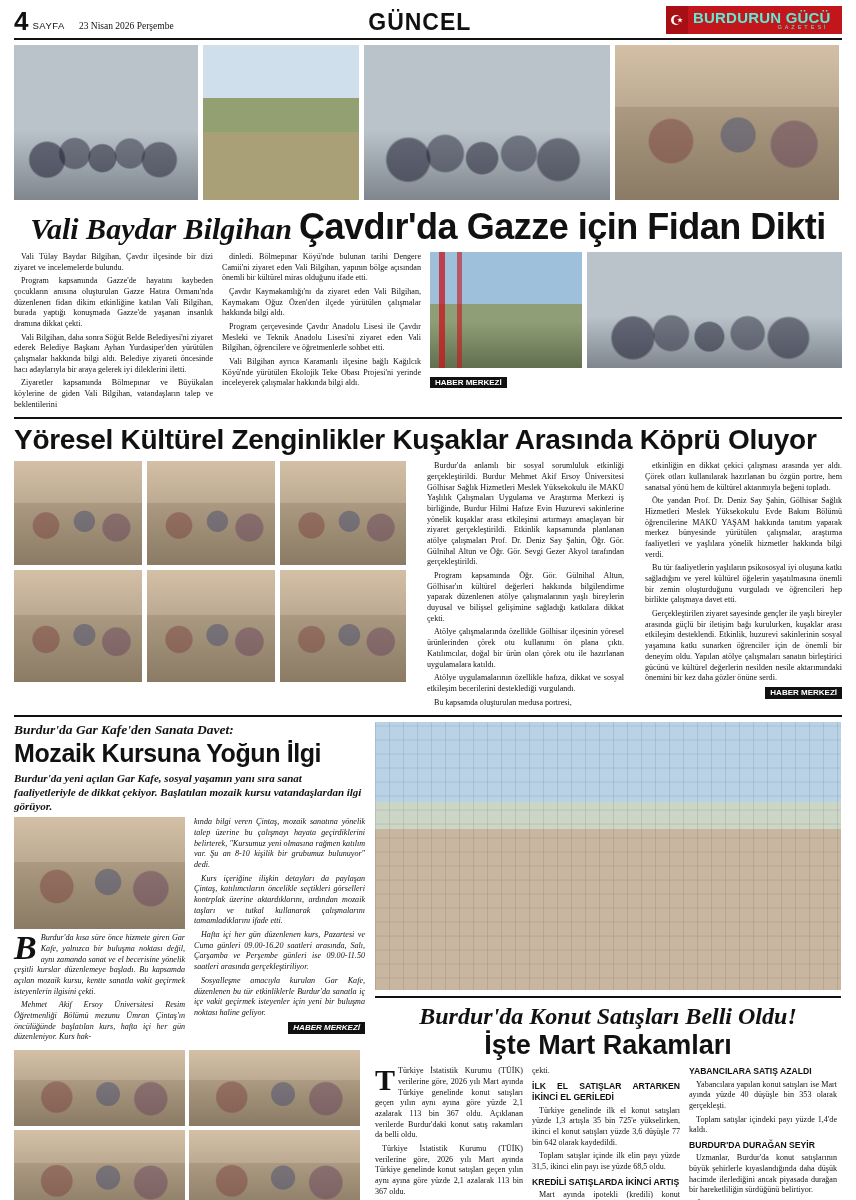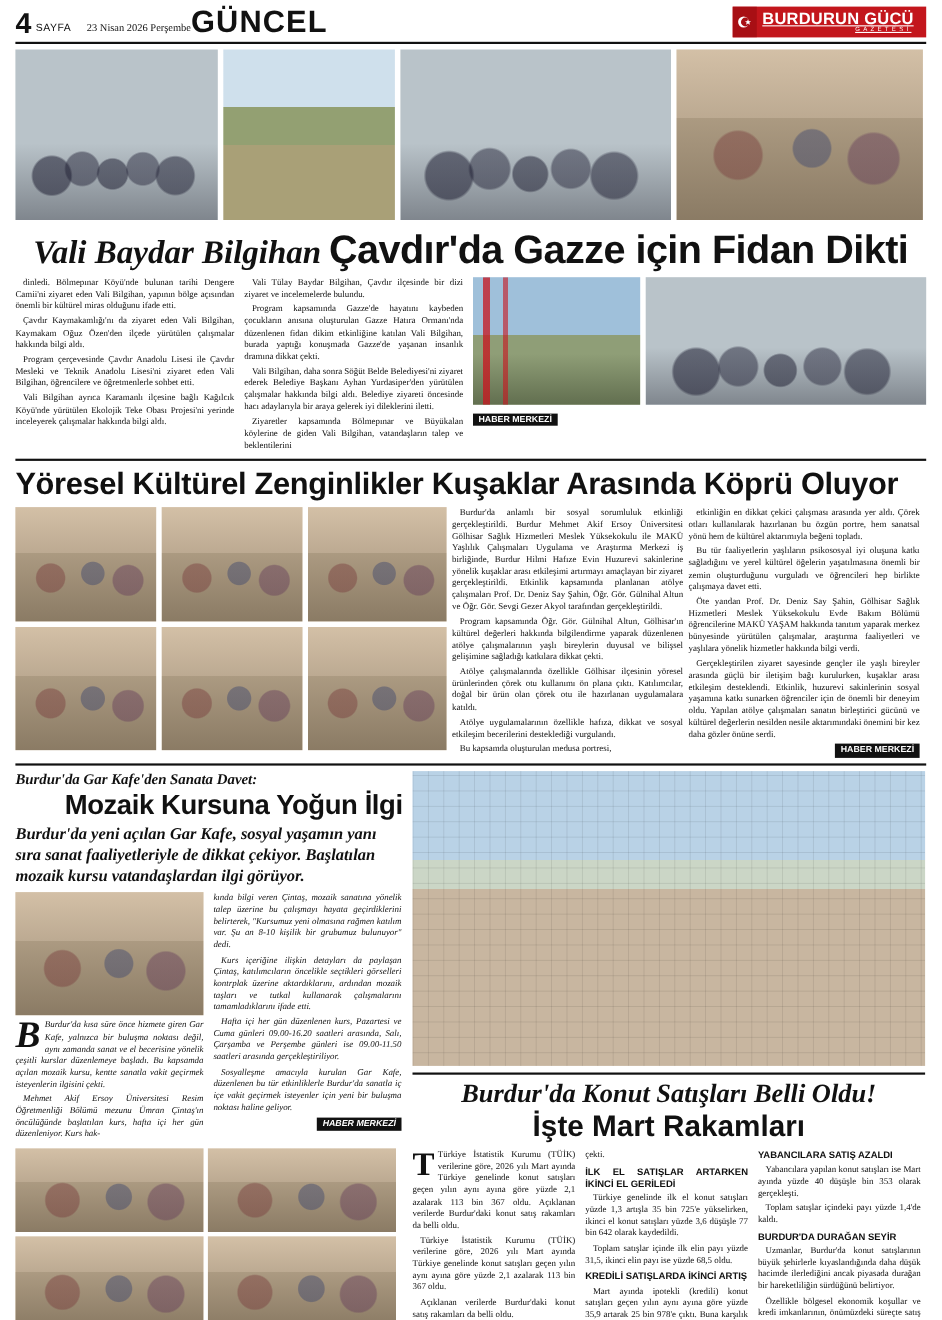--- a/index.html
+++ b/index.html
@@ -11,25 +11,25 @@
     color:#111;
     overflow:hidden;
   }
   .page { position:relative; width:856px; height:1200px; padding:0 14px; }
 
   
   .masthead { display:flex; align-items:flex-end; height:34px; padding-top:4px; }
   .pagenum { font-family:"Liberation Sans", sans-serif; font-size:26px; font-weight:bold; line-height:1; }
   .pagelabel { font-family:"Liberation Sans", sans-serif; font-size:9.5px; letter-spacing:.5px; margin-left:4px; margin-bottom:3px; }
   .masthead-date { font-family:Liberation Serif, serif; font-size:9.5px; margin-left:14px; margin-bottom:3px; }
-  .section-title { flex:1; font-family:"Liberation Sans", sans-serif; font-weight:bold; font-size:28px; letter-spacing:1px; margin-bottom:-2px; }
+  .section-title { flex:1; text-align:center; font-family:"Liberation Sans", sans-serif; font-weight:bold; font-size:23px; letter-spacing:1px; margin-bottom:-2px; }
   .brandbox { width:176px; height:28px; background:#c3161c; display:flex; align-items:center; position:relative; overflow:hidden; }
   .brandbox .flagpin { width:22px; height:28px; background:#a80f14; display:flex; align-items:center; justify-content:center; }
   .brandbox .flagpin svg { width:16px; height:16px; }
-  .brandbox .btext { color:#ffffff; font-family:"Liberation Sans", sans-serif; font-weight:bold; font-size:15px; line-height:1; padding-left:5px; letter-spacing:.2px;text-decoration:underline; }
+  .brandbox .btext { color:#5eead4; font-family:"Liberation Sans", sans-serif; font-weight:bold; font-size:15px; line-height:1; padding-left:5px; letter-spacing:.2px; }
   .brandbox .btext small { display:block; font-size:5.5px; font-weight:normal; letter-spacing:3px; text-align:right; padding-right:2px; }
   .rule { border-top:2px solid #111; margin:4px 0 5px; }
 
   
   .photo { background:#b9c3c9; position:relative; overflow:hidden; }
   .byline { font-family:"Liberation Sans", sans-serif; font-size:8px; font-weight:bold; background:#111; color:#fff; display:inline-block; padding:1px 5px; }
   .body-text { font-size:8.1px; line-height:1.32; text-align:justify; }
   .body-text p { margin:0 0 3px; text-indent:7px; }
   .subhead { font-family:"Liberation Sans", sans-serif; font-weight:bold; font-size:8.6px; margin:4px 0 2px; }
 
@@ -44,33 +44,33 @@
   .s1-title .t-a { font-style:italic; font-weight:bold; font-size:30px; font-family:"Liberation Serif", serif; }
   .s1-title .t-b { font-family:"Liberation Sans", sans-serif; font-weight:bold; font-size:36px; margin-left:7px; letter-spacing:-.5px; }
   .s1-grid { display:flex; gap:9px; }
   .s1-col { width:200px; }
   .s1-right { width:412px; }
   .s1-right .photos { display:flex; gap:5px; }
   .s1-right .photos .photo { height:116px; }
 
   
   .s2-title { font-family:"Liberation Sans", sans-serif; font-weight:bold; font-size:28px; text-align:left; margin:5px 0 5px; letter-spacing:-.3px; }
-  .s2-grid { display:flex; gap:5px; }
+  .s2-grid { display:flex; gap:21px; }
   .s2-left { width:392px; }
   .s2-left .row { display:flex; gap:5px; margin-bottom:5px; }
   .s2-left .row .photo { height:104px; }
   .s2-mid { width:210px; }
   .s2-right { width:210px; }
 
   
   .s3 { display:flex; gap:9px; }
   .s3-left { width:352px; }
   .kicker { font-style:italic; font-weight:bold; font-size:13.5px; }
-  .s3-head { font-family:"Liberation Sans", sans-serif; font-weight:bold; font-size:25px; margin:1px 0 3px; letter-spacing:-.4px;text-align:right; }
-  .s3-sub { font-style:italic; font-weight:bold; font-size:15px; line-height:1.28; margin-bottom:4px; }
+  .s3-head { font-family:"Liberation Sans", sans-serif; font-weight:bold; font-size:25px; margin:1px 0 3px; letter-spacing:-.4px; }
+  .s3-sub { font-style:italic; font-weight:bold; font-size:11px; line-height:1.28; margin-bottom:4px; }
   .s3-cols { display:flex; gap:9px; }
   .s3-c { width:171px;font-style:italic; }
   .dropcapP { float:left; font-size:34px; line-height:26px; font-weight:bold; padding:2px 4px 0 0; font-family:"Liberation Serif", serif; }
   .s3-photos { display:flex; flex-wrap:wrap; gap:4px; margin-top:4px; }
   .s3-photos .photo { height:76px; width:171px; }
   .s3-right { width:466px; }
   .s3-right .bigphoto { height:268px; }
 
   
   .s4-head-italic { font-style:italic; font-weight:bold; font-size:24px; text-align:center; margin:5px 0 0; }
@@ -150,30 +150,30 @@
       <div class="photo ph-room p4"></div>
     </div>
 
     <div class="s1-title">
       <span class="t-a">Vali Baydar Bilgihan</span>
       <span class="t-b">Çavdır'da Gazze için Fidan Dikti</span>
     </div>
 
     <div class="s1-grid">
       <div class="s1-col body-text">
+        <p>Vali Tülay Baydar Bilgihan, Çavdır ilçesinde bir dizi ziyaret ve incelemelerde bulundu.</p>
+        <p>Program kapsamında Gazze'de hayatını kaybeden çocukların anısına oluşturulan Gazze Hatıra Ormanı'nda düzenlenen fidan dikim etkinliğine katılan Vali Bilgihan, burada yaptığı konuşmada Gazze'de yaşanan insanlık dramına dikkat çekti.</p>
+        <p>Vali Bilgihan, daha sonra Söğüt Belde Belediyesi'ni ziyaret ederek Belediye Başkanı Ayhan Yurdasiper'den yürütülen çalışmalar hakkında bilgi aldı. Belediye ziyareti öncesinde hacı adaylarıyla bir araya gelerek iyi dileklerini iletti.</p>
+        <p>Ziyaretler kapsamında Bölmepınar ve Büyükalan köylerine de giden Vali Bilgihan, vatandaşların talep ve beklentilerini</p>
+      </div>
+      <div class="s1-col body-text">
         <p>dinledi. Bölmepınar Köyü'nde bulunan tarihi Dengere Camii'ni ziyaret eden Vali Bilgihan, yapının bölge açısından önemli bir kültürel miras olduğunu ifade etti.</p>
         <p>Çavdır Kaymakamlığı'nı da ziyaret eden Vali Bilgihan, Kaymakam Oğuz Özen'den ilçede yürütülen çalışmalar hakkında bilgi aldı.</p>
         <p>Program çerçevesinde Çavdır Anadolu Lisesi ile Çavdır Mesleki ve Teknik Anadolu Lisesi'ni ziyaret eden Vali Bilgihan, öğrencilere ve öğretmenlerle sohbet etti.</p>
         <p>Vali Bilgihan ayrıca Karamanlı ilçesine bağlı Kağılcık Köyü'nde yürütülen Ekolojik Teke Obası Projesi'ni yerinde inceleyerek çalışmalar hakkında bilgi aldı.</p>
-      </div>
-      <div class="s1-col body-text">
-        <p>Vali Tülay Baydar Bilgihan, Çavdır ilçesinde bir dizi ziyaret ve incelemelerde bulundu.</p>
-        <p>Program kapsamında Gazze'de hayatını kaybeden çocukların anısına oluşturulan Gazze Hatıra Ormanı'nda düzenlenen fidan dikim etkinliğine katılan Vali Bilgihan, burada yaptığı konuşmada Gazze'de yaşanan insanlık dramına dikkat çekti.</p>
-        <p>Vali Bilgihan, daha sonra Söğüt Belde Belediyesi'ni ziyaret ederek Belediye Başkanı Ayhan Yurdasiper'den yürütülen çalışmalar hakkında bilgi aldı. Belediye ziyareti öncesinde hacı adaylarıyla bir araya gelerek iyi dileklerini iletti.</p>
-        <p>Ziyaretler kapsamında Bölmepınar ve Büyükalan köylerine de giden Vali Bilgihan, vatandaşların talep ve beklentilerini</p>
       </div>
       <div class="s1-right">
         <div class="photos">
           <div class="photo ph-flag" style="width:152px"></div>
           <div class="photo ph-people" style="width:255px"></div>
         </div>
         <div style="margin-top:3px">
           <span class="byline">HABER MERKEZİ</span>
         </div>
       </div>
@@ -199,22 +199,22 @@
       </div>
       <div class="s2-mid body-text">
         <p>Burdur'da anlamlı bir sosyal sorumluluk etkinliği gerçekleştirildi. Burdur Mehmet Akif Ersoy Üniversitesi Gölhisar Sağlık Hizmetleri Meslek Yüksekokulu ile MAKÜ Yaşlılık Çalışmaları Uygulama ve Araştırma Merkezi iş birliğinde, Burdur Hilmi Hafıze Evin Huzurevi sakinlerine yönelik kuşaklar arası etkileşimi artırmayı amaçlayan bir ziyaret gerçekleştirildi. Etkinlik kapsamında planlanan atölye çalışmaları Prof. Dr. Deniz Say Şahin, Öğr. Gör. Gülnihal Altun ve Öğr. Gör. Sevgi Gezer Akyol tarafından gerçekleştirildi.</p>
         <p>Program kapsamında Öğr. Gör. Gülnihal Altun, Gölhisar'ın kültürel değerleri hakkında bilgilendirme yaparak düzenlenen atölye çalışmalarının yaşlı bireylerin duyusal ve bilişsel gelişimine sağladığı katkılara dikkat çekti.</p>
         <p>Atölye çalışmalarında özellikle Gölhisar ilçesinin yöresel ürünlerinden çörek otu kullanımı ön plana çıktı. Katılımcılar, doğal bir ürün olan çörek otu ile hazırlanan uygulamalara katıldı.</p>
         <p>Atölye uygulamalarının özellikle hafıza, dikkat ve sosyal etkileşim becerilerini desteklediği vurgulandı.</p>
         <p>Bu kapsamda oluşturulan medusa portresi,</p>
       </div>
       <div class="s2-right body-text">
         <p>etkinliğin en dikkat çekici çalışması arasında yer aldı. Çörek otları kullanılarak hazırlanan bu özgün portre, hem sanatsal yönü hem de kültürel aktarımıyla beğeni topladı.</p>
+        <p>Öte yandan Prof. Dr. Deniz Say Şahin, Gölhisar Sağlık Hizmetleri Meslek Yüksekokulu Evde Bakım Bölümü öğrencilerine MAKÜ YAŞAM hakkında tanıtım yaparak merkez bünyesinde yürütülen çalışmalar, araştırma faaliyetleri ve yaşlılara yönelik hizmetler hakkında bilgi verdi.</p>
         <p>Bu tür faaliyetlerin yaşlıların psikososyal iyi oluşuna katkı sağladığını ve yerel kültürel öğelerin yaşatılmasına önemli bir zemin oluşturduğunu vurguladı ve öğrencileri hep birlikte çalışmaya davet etti.</p>
-        <p>Öte yandan Prof. Dr. Deniz Say Şahin, Gölhisar Sağlık Hizmetleri Meslek Yüksekokulu Evde Bakım Bölümü öğrencilerine MAKÜ YAŞAM hakkında tanıtım yaparak merkez bünyesinde yürütülen çalışmalar, araştırma faaliyetleri ve yaşlılara yönelik hizmetler hakkında bilgi verdi.</p>
         <p>Gerçekleştirilen ziyaret sayesinde gençler ile yaşlı bireyler arasında güçlü bir iletişim bağı kurulurken, kuşaklar arası etkileşim desteklendi. Etkinlik, huzurevi sakinlerinin sosyal yaşamına katkı sunarken öğrenciler için de önemli bir deneyim oldu. Yapılan atölye çalışmaları sanatın birleştirici gücünü ve kültürel değerlerin nesilden nesile aktarımındaki önemini bir kez daha gözler önüne serdi.</p>
         <div class="byline-right">
           <span class="byline">HABER MERKEZİ</span>
         </div>
       </div>
     </div>
   </div>
 
   <div class="rule"></div>
 

